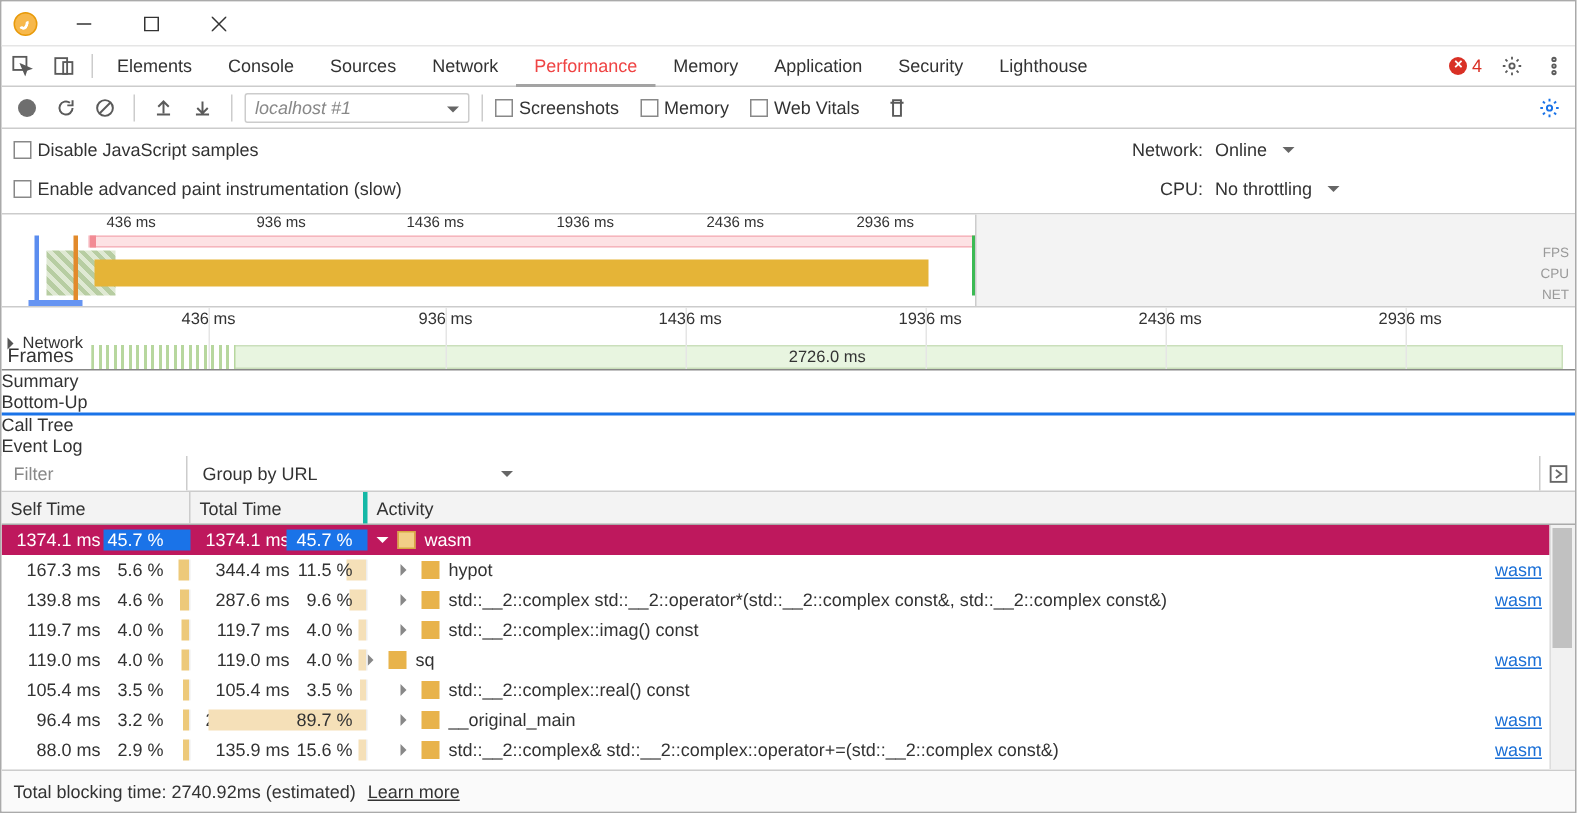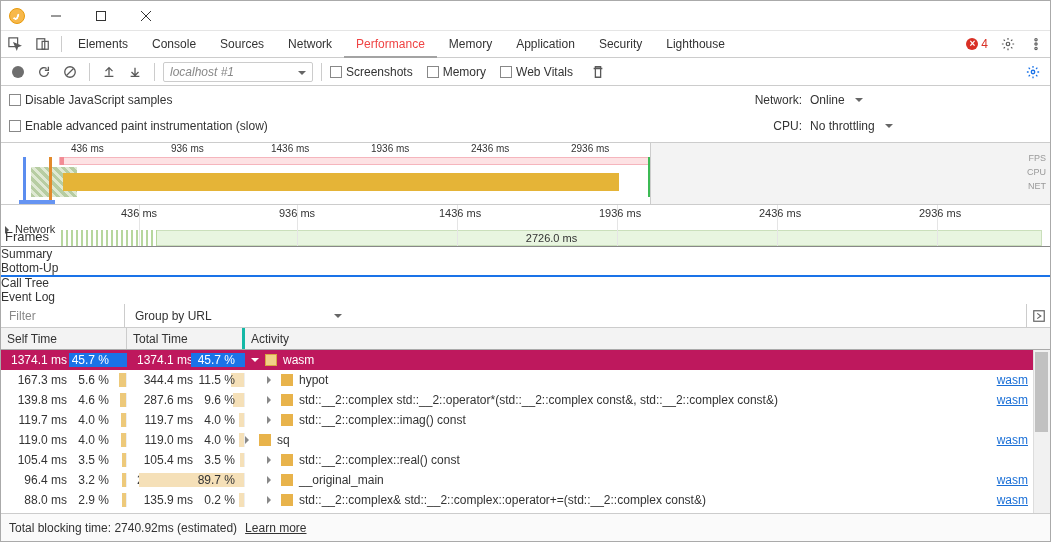--- a/index.html
+++ b/index.html
@@ -50,21 +50,21 @@
   .ov-ticks span{position:absolute; top:0;}
   .ov-lanes{position:absolute; left:0; right:0; top:14px; bottom:0;}
   .ov-pink{position:absolute; left:58px; right:0; top:0; height:8px; background:#fde2e4; border:1px solid #f5b5bd;}
   .ov-pink .start{position:absolute;left:0;top:-1px;bottom:-1px;width:4px;background:#f28b94;}
   .ov-yellow{position:absolute; left:62px; width:556px; top:16px; height:18px; background:#e5b437;}
   .ov-hatch{position:absolute; left:30px; width:46px; top:10px; height:30px; background:repeating-linear-gradient(45deg,#b7cda2 0 3px,#dfe9d3 3px 6px);}
   .ov-blue{position:absolute; left:22px; width:3px; top:0; bottom:4px; background:#5b8def;}
   .ov-orange{position:absolute; left:48px; width:3px; top:0; bottom:4px; background:#e28a2b;}
   .ov-bluebar{position:absolute; left:18px; width:36px; bottom:0; height:4px; background:#6694f2;}
   .ov-green{position:absolute; right:0; top:0; width:2px; height:40px; background:#3cba54;}
-  .ov-labels{position:absolute; right:4px; top:8px; font-size:9px; color:#999; text-align:right; line-height:14px;}
+  .ov-labels{position:absolute; right:4px; top:18px; font-size:9px; color:#999; text-align:right; line-height:14px;}
   
   .timeline2{height:42px;border-bottom:1px solid #888;position:relative;}
   .tl2-ticks{height:18px;position:relative;font-size:11px;color:#333;}
   .tl2-ticks span{position:absolute;top:2px;}
   .tl2-body{position:absolute;left:60px;right:8px;top:18px;bottom:0;}
   .frames-lbl{position:absolute;left:4px;bottom:2px;font-size:13px;color:#333;}
   .net-lbl{position:absolute;left:4px;top:18px;font-size:11px;color:#333;}
   .net-tri{display:inline-block;border:4px solid transparent;border-left-color:#555;margin-right:2px;vertical-align:middle;}
   .framebar{position:absolute;left:0;right:0;bottom:0;height:16px;background:#e8f5e0;display:flex;align-items:center;justify-content:center;font-size:11px;color:#333;border:1px solid #cadfbb;}
   .thinframes{position:absolute;left:0;width:96px;bottom:0;height:16px;background:repeating-linear-gradient(90deg,#b7d79e 0 2px,#fff 2px 5px);}
@@ -455,21 +455,21 @@
       </div>
       <div class="row">
         <div class="cs">
           <div class="bar dk" style="width:2.9%"></div>
           <span class="ms">88.0 ms</span>
           <span class="pc">2.9 %</span>
         </div>
         <div class="ct">
           <div class="bar" style="width:4.5%"></div>
           <span class="ms">135.9 ms</span>
-          <span class="pc">0.2 %</span>
+          <span class="pc">15.6 %</span>
         </div>
         <div class="ca" style="padding-left:22px">
           <span class="tri"></span>
           <span class="sq"></span>
           <span>std::__2::complex<double>&amp; std::__2::complex<double>::operator+=<double>(std::__2::complex<double> const&amp;)</double></double></double></double></span>
           <span class="link">wasm</span>
         </div>
       </div>
       <div class="row"></div>
     </div>

